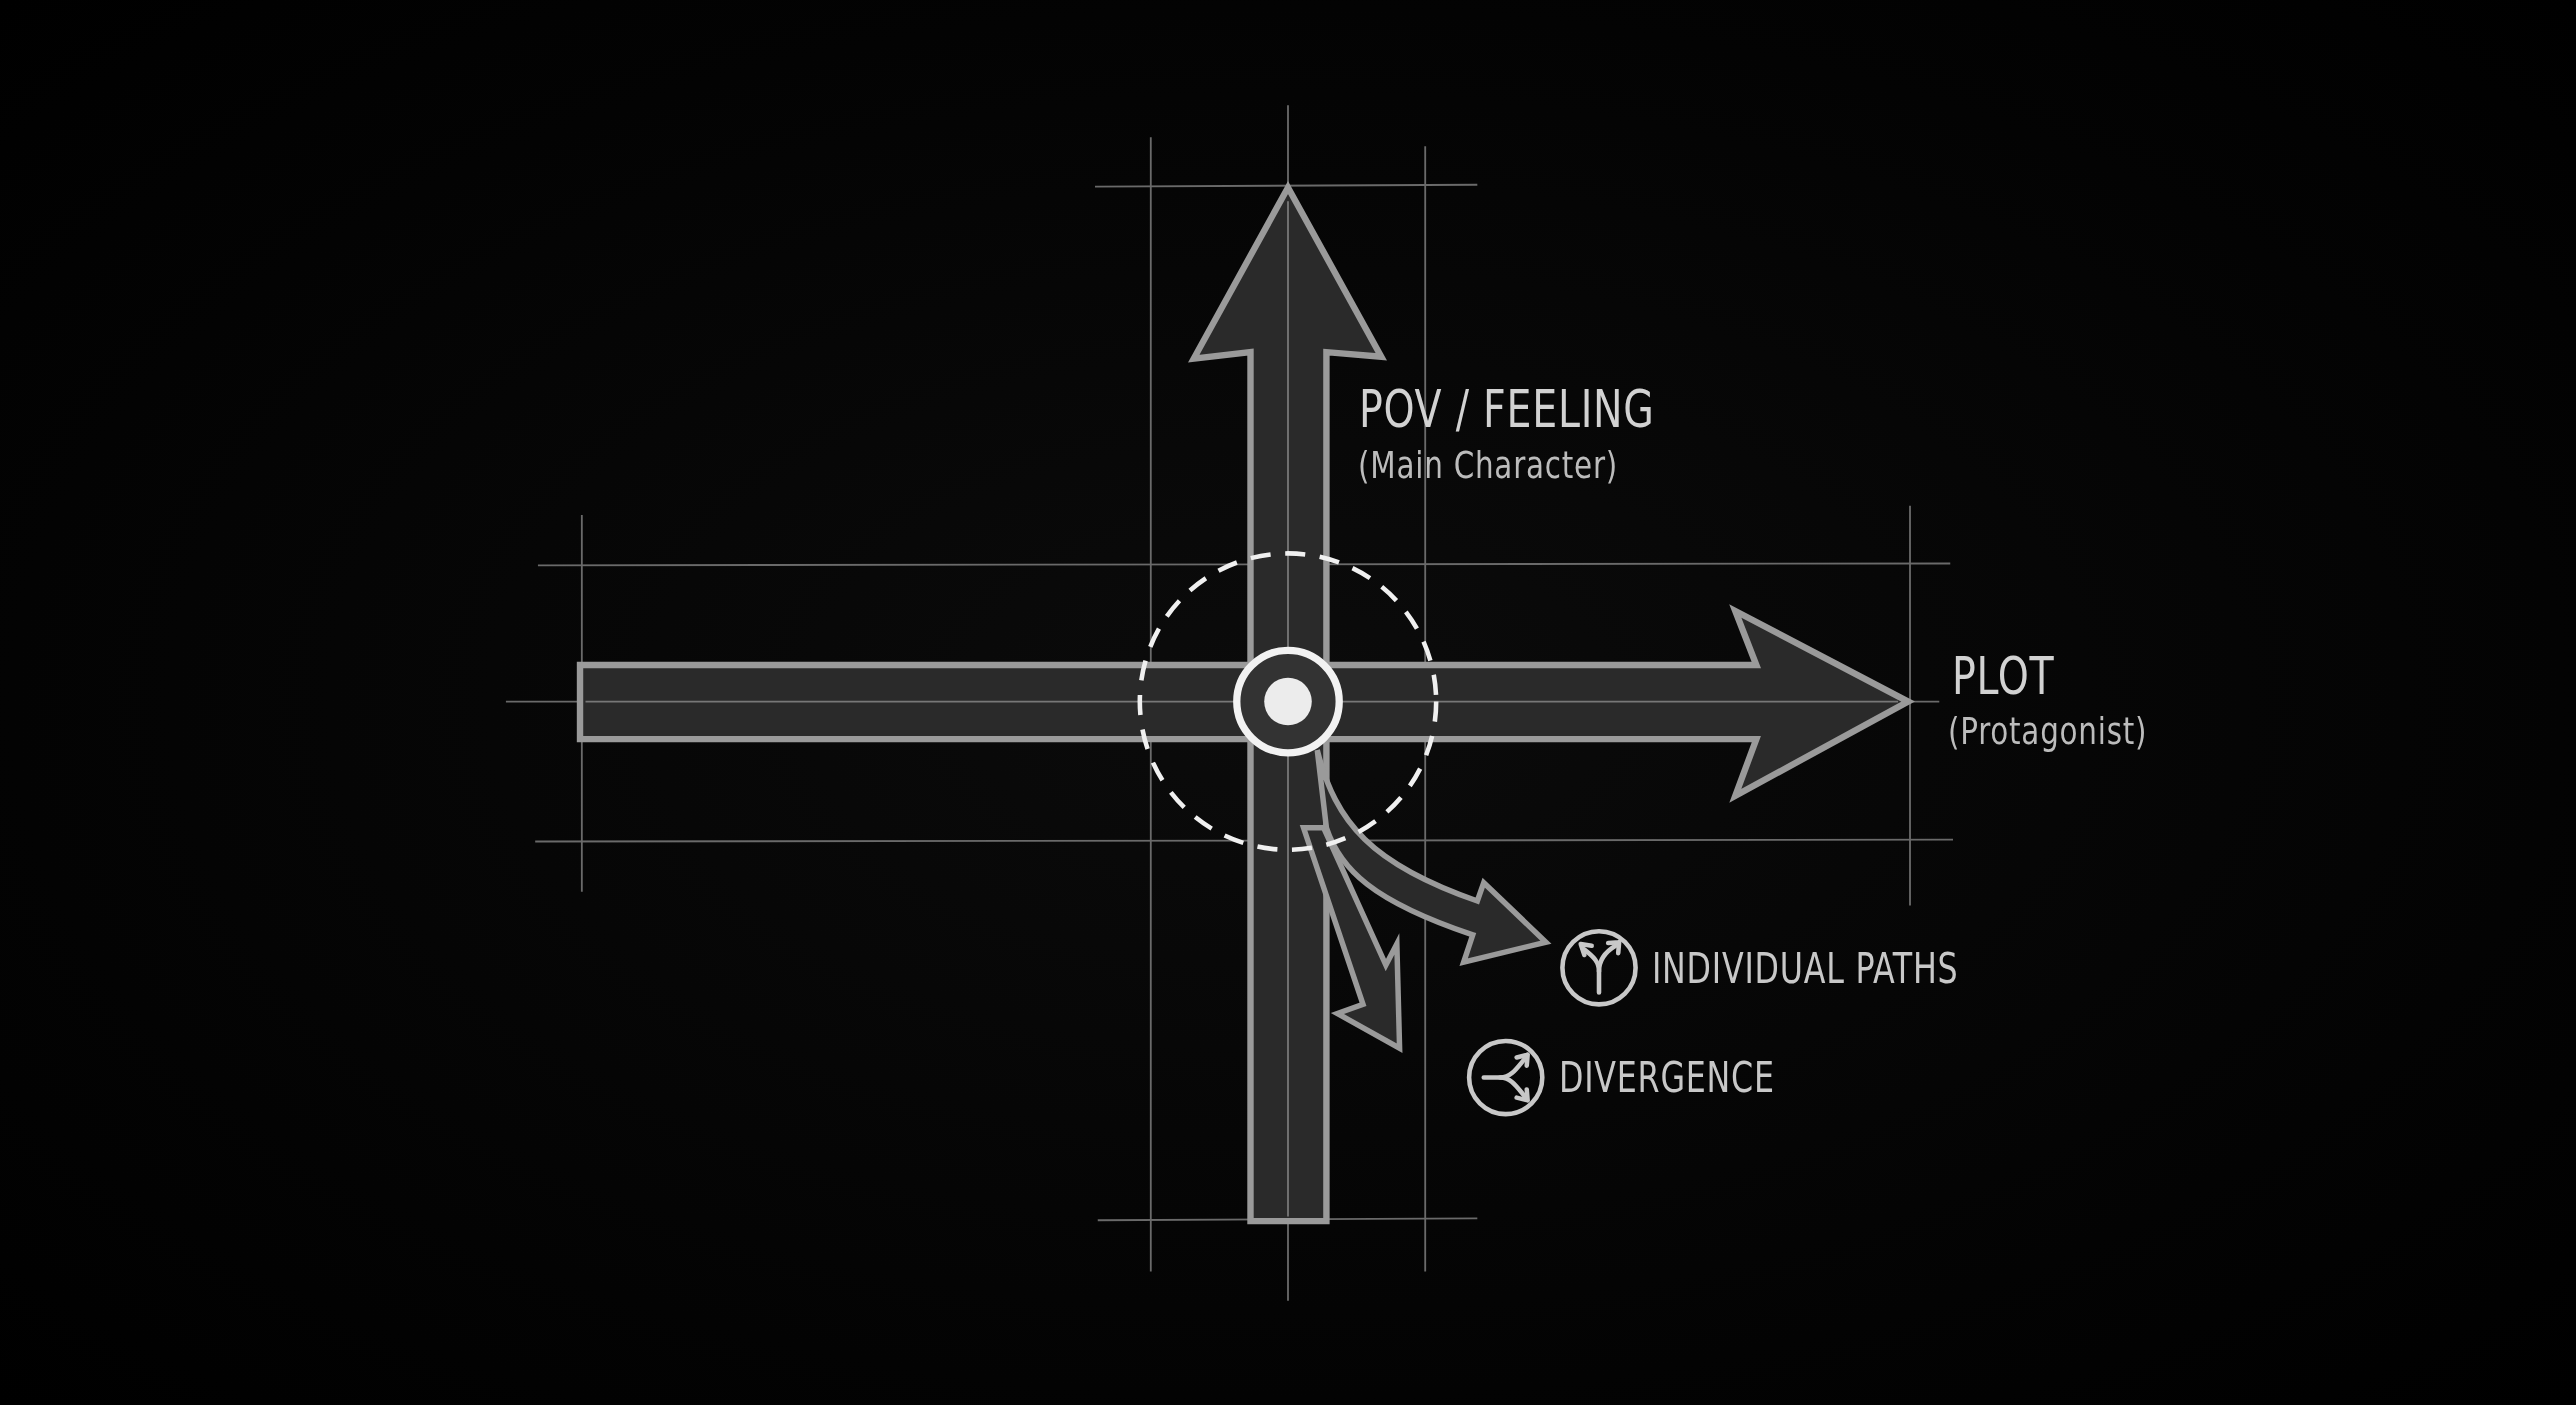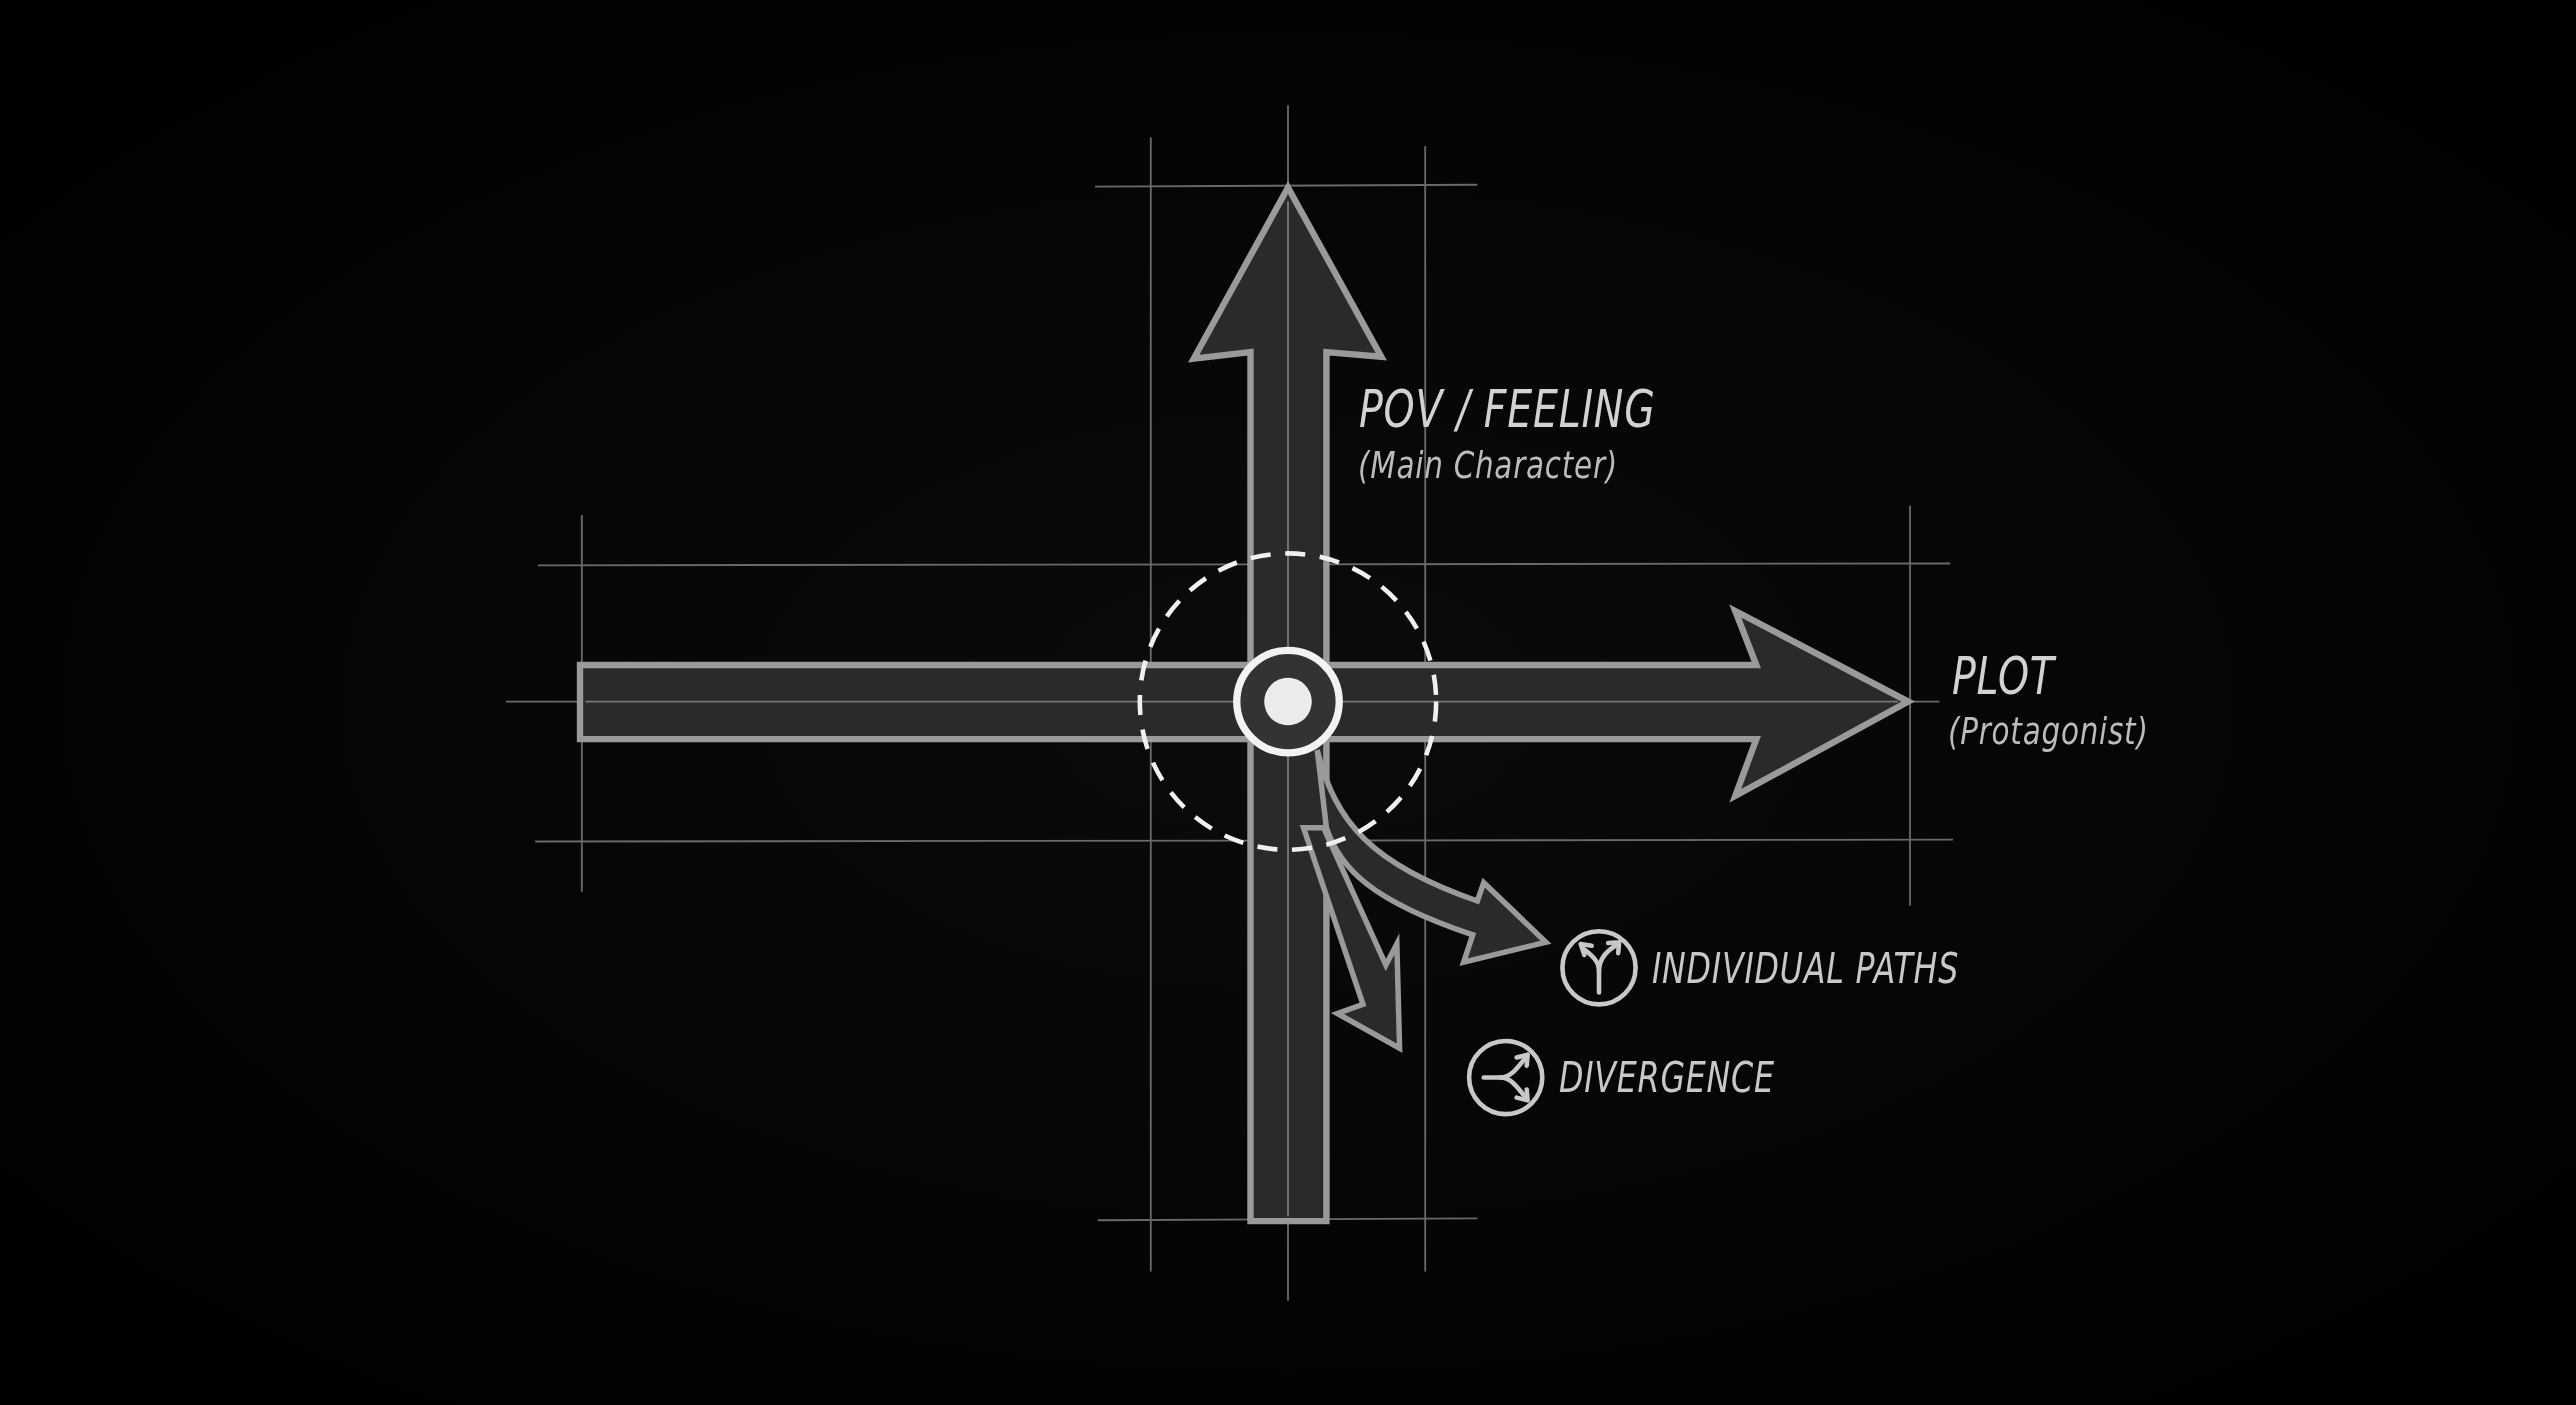--- a/index.html
+++ b/index.html
@@ -1,19 +1,19 @@
 <!DOCTYPE html>
 <html style="font-size:14.6px"><head>
 <meta charset="utf-8">
 <style>
   html, body { margin:0; padding:0; background:#000; }
   body { width:2576px; height:1405px; overflow:hidden; position:relative;
          font-family: "DejaVu Sans Condensed", "DejaVu Sans", "Liberation Sans", sans-serif; }
   #stage { position:absolute; left:0; top:0; width:2576px; height:1405px;
-           background: radial-gradient(ellipse at 50% 50%, #0b0b0b 0%, #030303 70%, #000 100%); font-style: italic; }
+           background: radial-gradient(ellipse at 50% 50%, #0b0b0b 0%, #030303 70%, #000 100%); }
   svg { position:absolute; left:0; top:0; }
   .label { position:absolute; color:#d2d2d2; letter-spacing:0.9px; white-space:nowrap; }
   .title { font-size:51px; font-weight:normal; line-height:1; transform:scaleX(0.86); transform-origin:left top; }
   .sub { font-size:38px; color:#bcbcbc; line-height:1; transform:scaleX(0.86); transform-origin:left top; }
   .leg { font-size:42px; color:#c8c8c8; line-height:1; transform:scaleX(0.84); transform-origin:left top; }
 </style>
 </head>
 <body>
 
 <div id="stage">

